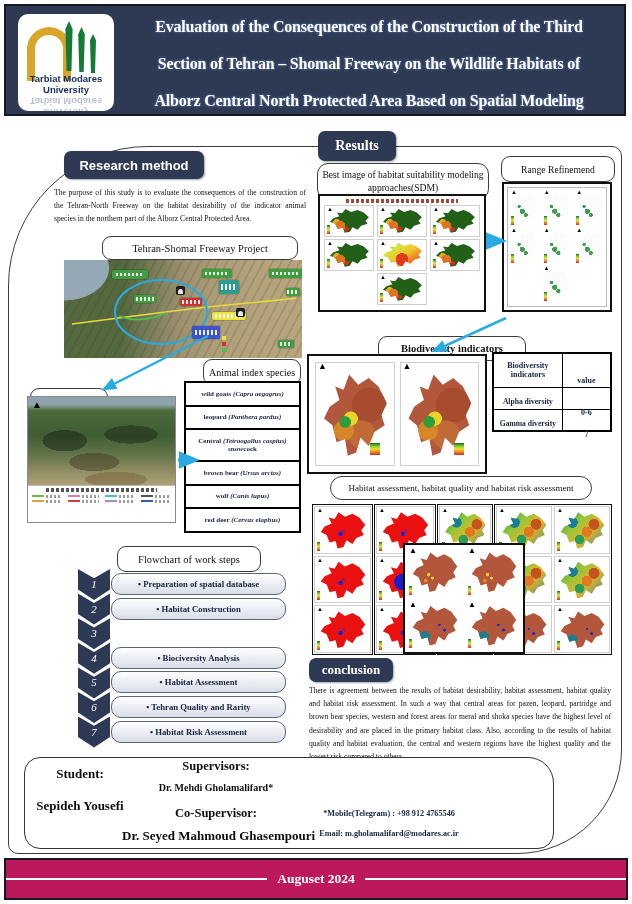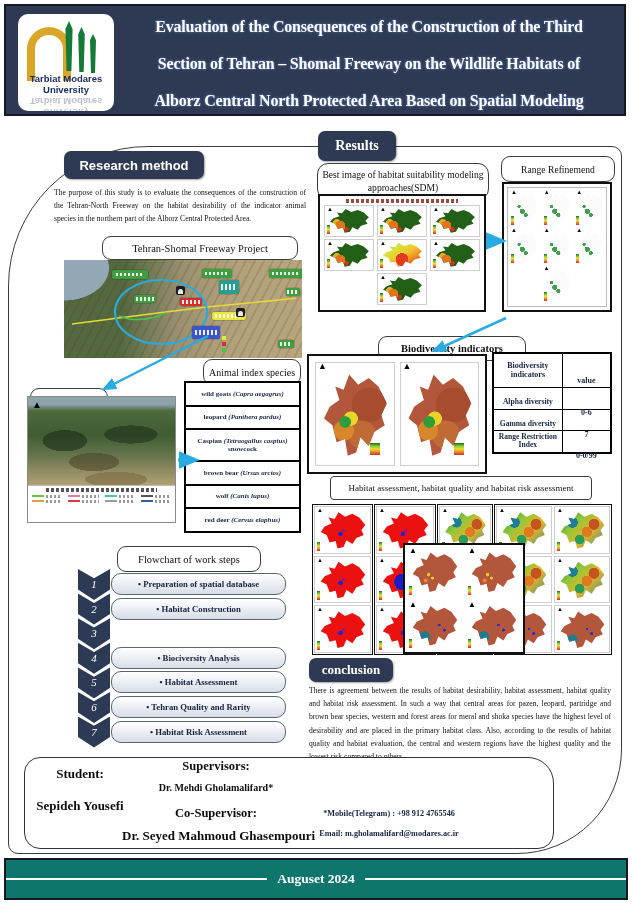--- a/index.html
+++ b/index.html
@@ -42,21 +42,21 @@
   #research-chip{left:64px;top:151px;width:140px;height:28px;font-family:"Liberation Sans",sans-serif;font-size:13px;}
   #results-chip{left:318px;top:131px;width:78px;height:30px;font-size:14px;}
   #conclusion-chip{left:309px;top:658px;width:84px;height:24px;font-size:13px;}
   #freeway-chip{left:102px;top:236px;width:194px;height:22px;font-size:10.5px;}
   #study-chip{left:30px;top:388px;width:76px;height:23px;font-size:10.5px;}
   #species-chip{left:203px;top:359px;width:96px;height:24px;font-size:10px;}
   #flowchart-chip{left:117px;top:546px;width:142px;height:24px;font-size:10.5px;}
   #sdm-chip{left:317px;top:163px;width:172px;height:37px;font-size:9.6px;line-height:12.5px;border-radius:11px;padding:0 4px;box-sizing:border-box;}
   #range-chip{left:501px;top:156px;width:112px;height:24px;font-size:9.6px;}
   #biodiv-chip{left:378px;top:336px;width:146px;height:23px;font-size:10.5px;font-weight:bold;}
-  #habitat-chip{left:330px;top:476px;width:260px;height:22px;font-size:9px;border-radius:4px;}
+  #habitat-chip{left:330px;top:476px;width:260px;height:22px;font-size:9px;border-radius:12px;}
 
   
   #intro{position:absolute;left:54px;top:186px;width:252px;font-size:7.6px;line-height:13.2px;
          text-align:justify;color:#101010;z-index:3;}
   #conclusion-text{position:absolute;left:309px;top:684px;width:302px;font-size:7.6px;
                    line-height:13.2px;text-align:justify;color:#101010;z-index:3;}
 
   
   #freeway-map{position:absolute;left:64px;top:260px;width:238px;height:98px;z-index:3;overflow:hidden;
     background:
@@ -203,21 +203,21 @@
   .ftext{position:absolute;font-weight:bold;color:#0d0d0d;text-align:center;z-index:4;white-space:nowrap;}
   #f-student-label{left:40px;top:766px;width:80px;font-size:13px;}
   #f-student-name{left:18px;top:798px;width:124px;font-size:13px;}
   #f-sup-label{left:155px;top:759px;width:122px;font-size:12.5px;}
   #f-sup-name{left:133px;top:782px;width:166px;font-size:10px;}
   #f-cosup-label{left:155px;top:806px;width:122px;font-size:12.5px;}
   #f-cosup-name{left:122px;top:828px;width:186px;font-size:13px;}
   #f-mobile{left:313px;top:809px;width:152px;font-size:8.2px;color:#16233f;}
   #f-email{left:311px;top:829px;width:156px;font-size:8.2px;color:#16233f;}
 
-  #bottombar{position:absolute;left:4px;top:858px;width:624px;height:42px;background:#0f766e;
+  #bottombar{position:absolute;left:4px;top:858px;width:624px;height:42px;background:#be185d;
       border:2px solid #141821;box-sizing:border-box;display:flex;align-items:center;z-index:3;}
   .rule{flex:1;height:1.5px;background:#fff;}
   #date{margin:0 10px;color:#fff;font-weight:bold;font-size:13.5px;white-space:nowrap;}
 
   #arrows{position:absolute;left:0;top:0;z-index:10;pointer-events:none;}
 </style>
 </head>
 <body>
 
 <div class="poster">
@@ -319,21 +319,21 @@
             <div class="ltxt"></div>
           </div>
       </div>
     </div>
   </div>
 
   <div class="chip-out" id="species-chip">Animal index species</div>
   <div id="species-table">
     <div class="sp-row"><span>wild goats </span><span class="latin">(Capra aegagrus)</span></div>
     <div class="sp-row"><span>leopard </span><span class="latin">(Panthera pardus)</span></div>
-    <div class="sp-row"><span>Caspian </span><span class="latin">(Tetraogallus caspius)</span><div>snowcock</div></div>
+    <div class="sp-row"><span>Central </span><span class="latin">(Tetraogallus caspius)</span><div>snowcock</div></div>
     <div class="sp-row"><span>brown bear </span><span class="latin">(Ursus arctos)</span></div>
     <div class="sp-row"><span>wolf </span><span class="latin">(Canis lupus)</span></div>
     <div class="sp-row"><span>red deer </span><span class="latin">(Cervus elaphus)</span></div>
   </div>
 
   <div class="chip-out" id="flowchart-chip">Flowchart of work steps</div>
   <div id="steps">
     <div class="step">
         <div class="chev">
           <span>1</span>
@@ -489,24 +489,20 @@
       <div class="bt-l">Biodiversity indicators</div>
       <div class="bt-v">value</div>
     </div>
     <div class="bt-row bt-data">
       <div class="bt-l">Alpha diversity</div>
       <div class="bt-v">0-6</div>
     </div>
     <div class="bt-row bt-data">
       <div class="bt-l">Gamma diversity</div>
       <div class="bt-v">7</div>
-    </div>
-    <div class="bt-row bt-data">
-      <div class="bt-l">Range Restriction Index</div>
-      <div class="bt-v">0-0/99</div>
     </div>
   </div>
 
   <div class="chip-out" id="habitat-chip">Habitat assessment, habitat quality and habitat risk assessment</div>
 
   <div class="hpanel" id="hp1">
     <div class="map red">
         <span class="n">▲</span>
         <div class="reg"></div>
         <span class="lgd"></span>

